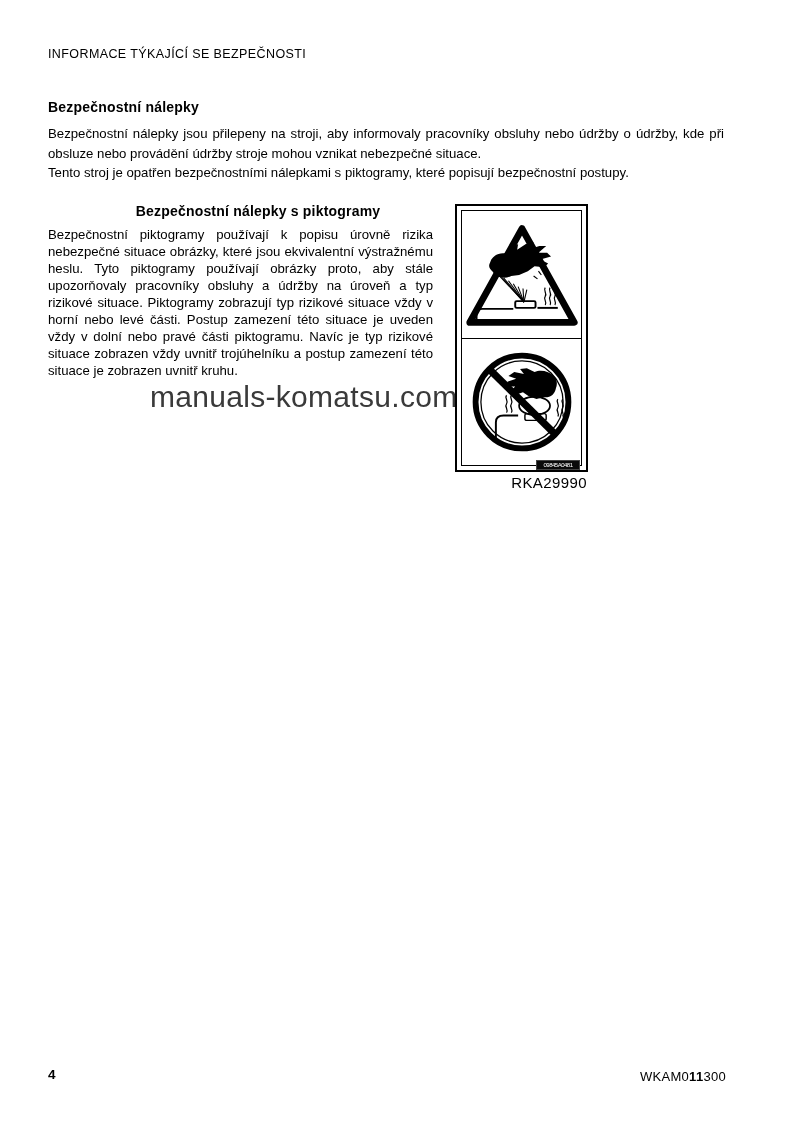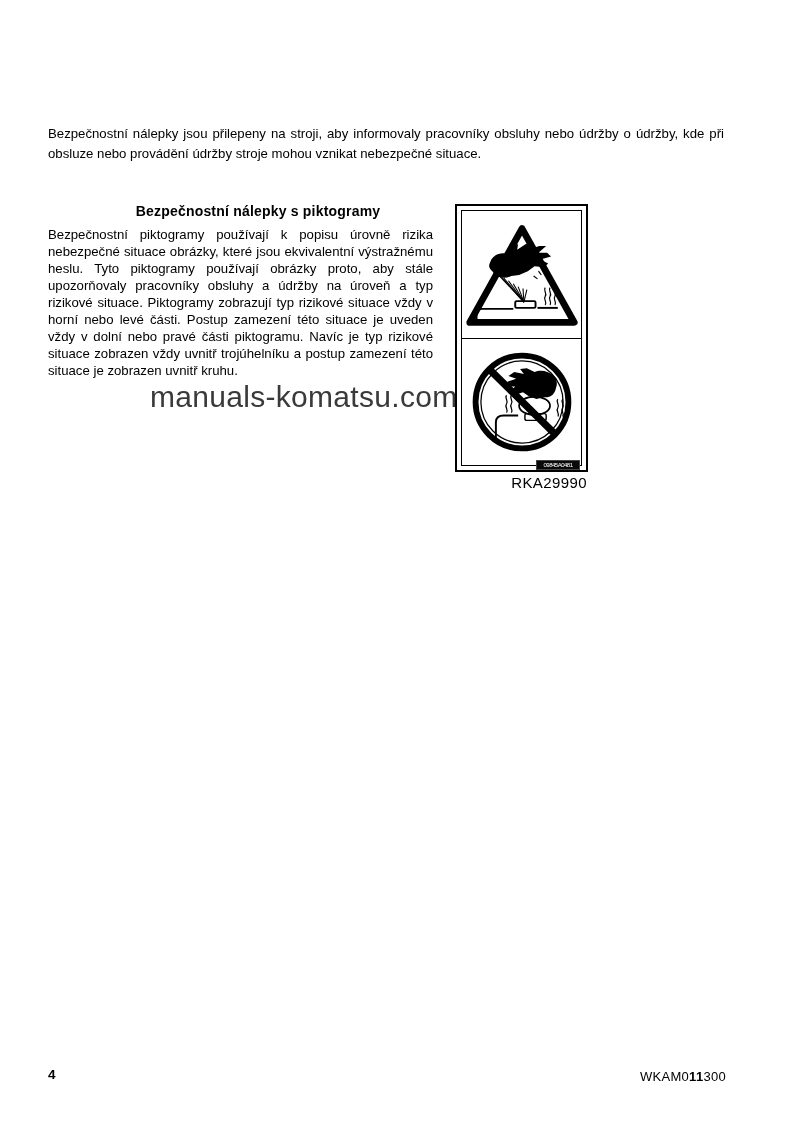--- a/index.html
+++ b/index.html
@@ -61,24 +61,27 @@
     font-size:13px; letter-spacing:0.3px;
   }
   .footer-code .b { font-weight:bold; }
   .stroke { fill:none; stroke:#000; }
 </style>
 </head>
 <body>
 
 <div class="page">
 
+  <div class="abs header-line">INFORMACE TÝKAJÍCÍ SE BEZPEČNOSTI</div>
 
+  <div class="abs heading heading-1">Bezpečnostní nálepky</div>
 
   <div class="abs body-text para-1">Bezpečnostní nálepky jsou přilepeny na stroji, aby informovaly pracovníky obsluhy nebo údržby o údržby, kde při obsluze nebo provádění údržby stroje mohou vznikat nebezpečné situace.</div>
 
+  <div class="abs body-text para-2">Tento stroj je opatřen bezpečnostními nálepkami s piktogramy, které popisují bezpečnostní postupy.</div>
 
   <div class="abs heading heading-2">Bezpečnostní nálepky s piktogramy</div>
 
   <div class="abs body-text para-col">Bezpečnostní piktogramy používají k popisu úrovně rizika nebezpečné situace obrázky, které jsou ekvivalentní výstražnému heslu. Tyto piktogramy používají obrázky proto, aby stále upozorňovaly pracovníky obsluhy a údržby na úroveň a typ rizikové situace. Piktogramy zobrazují typ rizikové situace vždy v horní nebo levé části. Postup zamezení této situace je uveden vždy v dolní nebo pravé části piktogramu. Navíc je typ rizikové situace zobrazen vždy uvnitř trojúhelníku a postup zamezení této situace je zobrazen uvnitř kruhu.</div>
 
   <div class="abs watermark">manuals-komatsu.com</div>
 
   <div class="abs figure">
     <div class="figure-inner">
 

